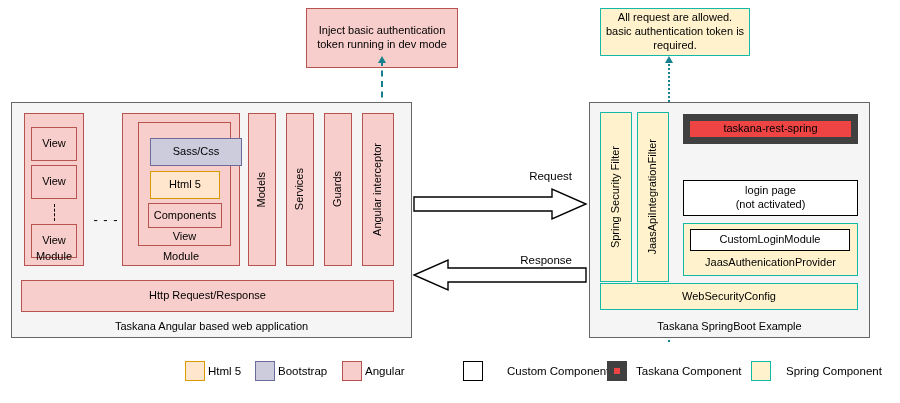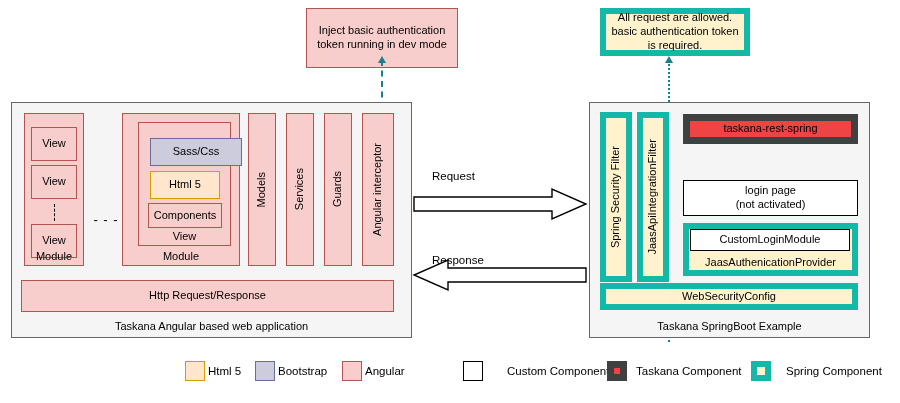--- a/index.html
+++ b/index.html
@@ -27,21 +27,21 @@
     text-align: center;
     font-size: 11px;
     line-height: 1.25;
     white-space: pre-line;
   }
 
   
   .angular    { background: #f8cecc; border: 1px solid #b85450; }
   .bootstrap  { background: #ccccdd; border: 1px solid #6c6c9c; }
   .html5      { background: #ffe6cc; border: 1px solid #d79b00; }
-  .spring     { background: #fff2cc; border: 6px solid #14b8a6; }
+  .spring     { background: #fff2cc; border: 1px solid #14b8a6; }
   .taskana    { background: #ef4444; border: 7px solid #404040; }
   .custom     { background: #ffffff; border: 1px solid #000000; }
   .panel      { background: #f5f5f5; border: 1px solid #666666; }
 
   .vert {
     writing-mode: vertical-rl;
     transform: rotate(180deg);
   }
 
   
@@ -88,21 +88,21 @@
     position: absolute;
     font-size: 11.5px;
     line-height: 20px;
     white-space: nowrap;
   }
 
   .arrow-svg { position: absolute; }
   .arrow-lbl {
     position: absolute;
     font-size: 11.5px;
-    text-align: left;
+    text-align: right;
     white-space: nowrap;
   }
 </style>
 </head>
 <body>
 
 <div class="box angular" style="left:306px; top:8px; width:152px; height:60px; padding:2px 4px;">Inject basic authentication token running in dev mode</div>
 <div class="conn" style="left:381px; top:60px; height:48px;"></div>
 <div class="arrowup" style="left:378px; top:56px;"></div>
 

